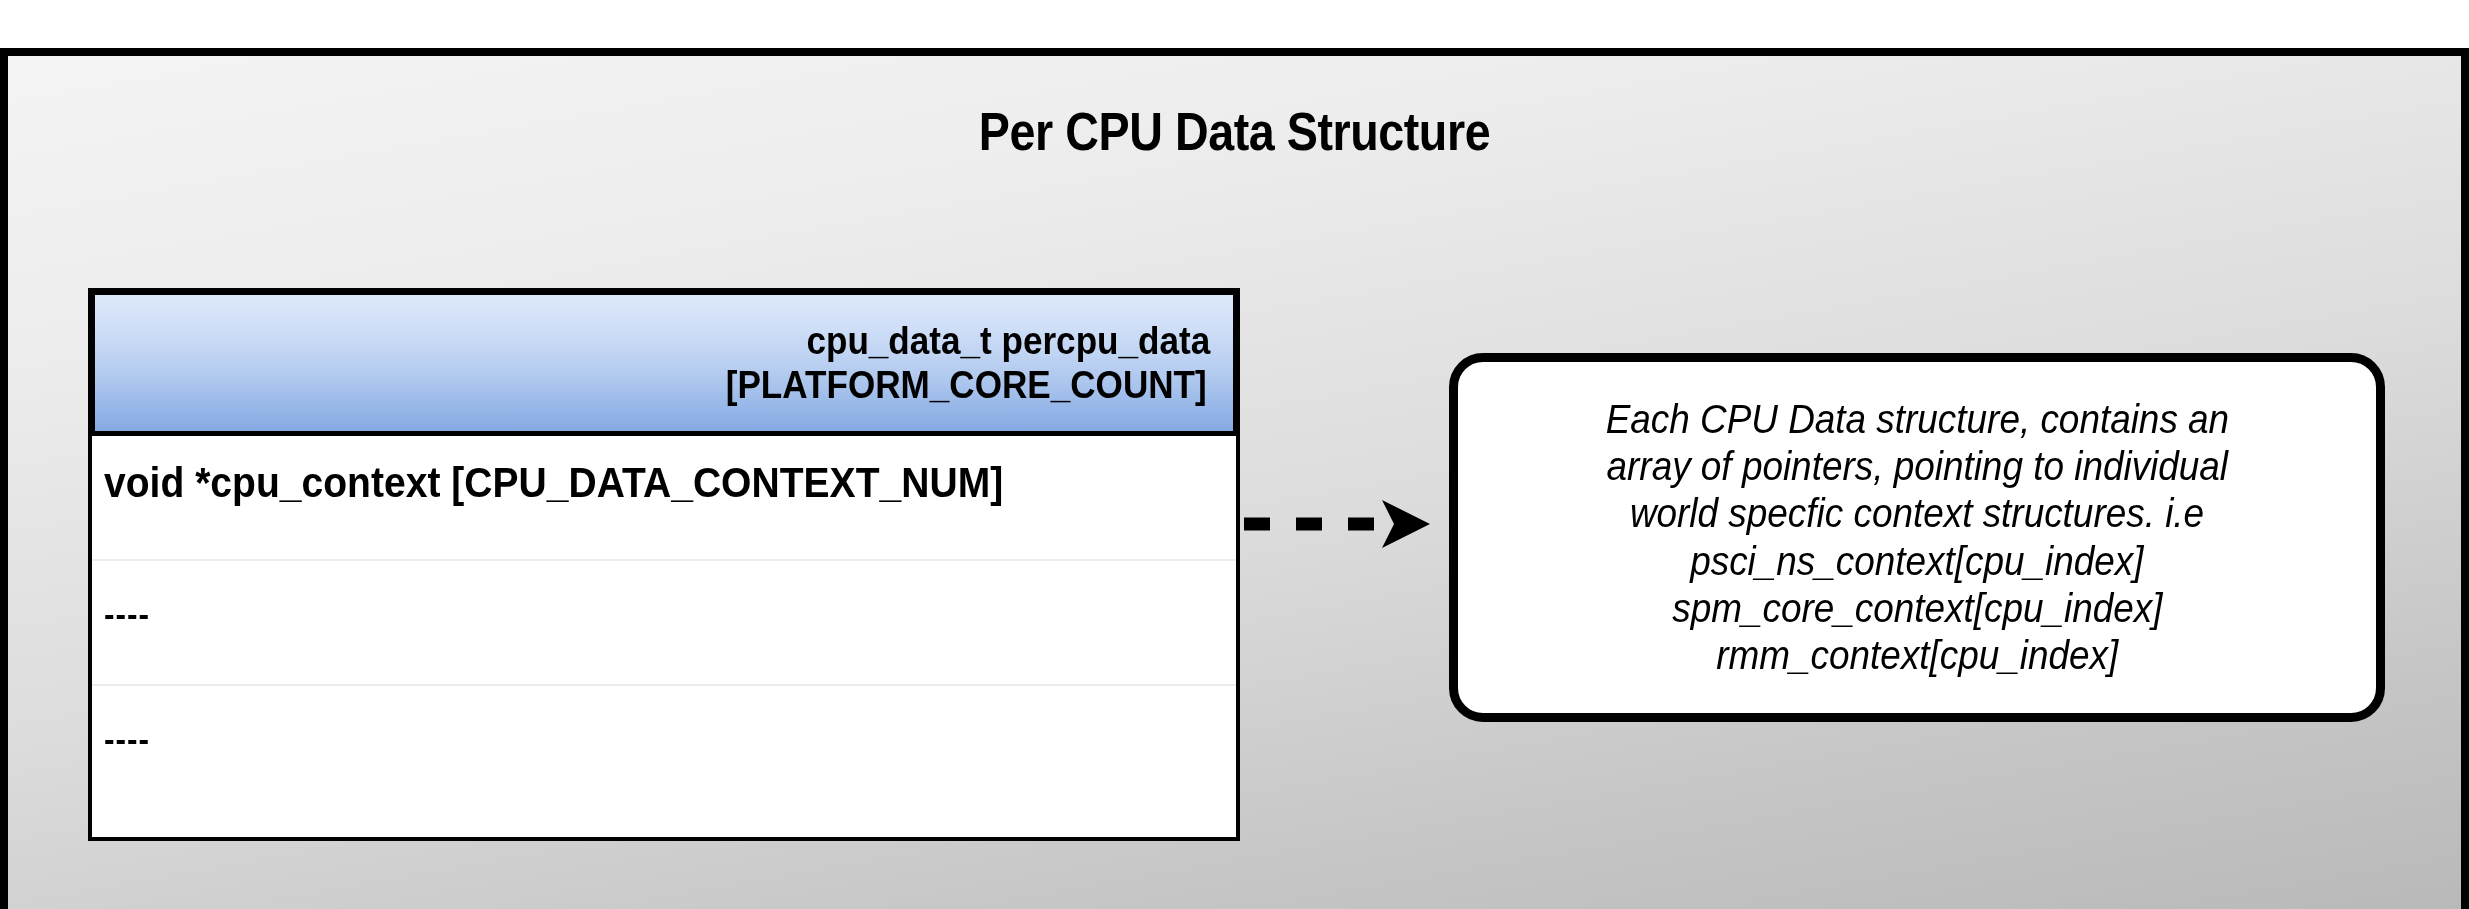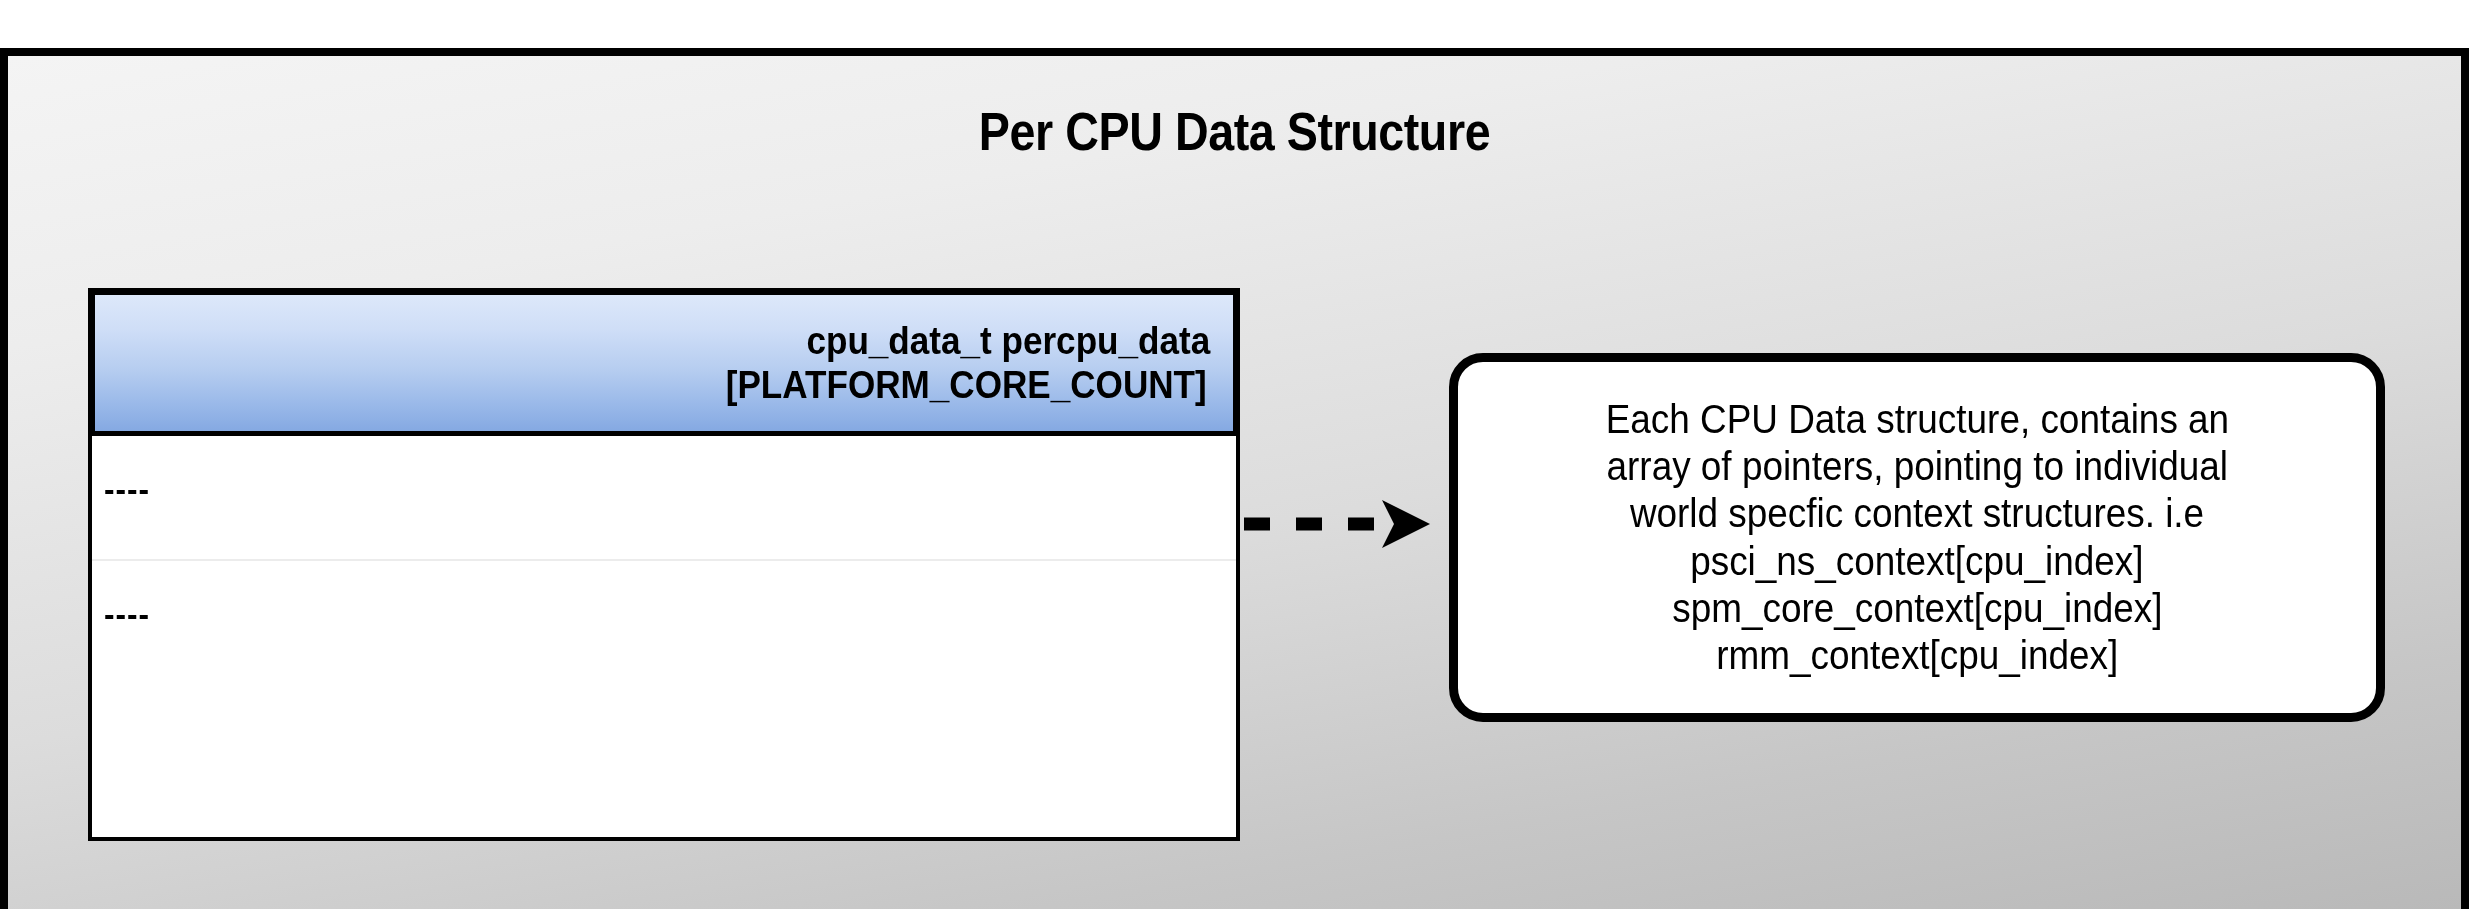--- a/index.html
+++ b/index.html
@@ -127,20 +127,21 @@
     height: 369px;
     box-sizing: border-box;
     border: 9px solid #000000;
     border-radius: 34px;
     background: #ffffff;
     display: flex;
     flex-direction: column;
     align-items: center;
     justify-content: center;
     padding: 0 16px;
+    font-style: italic;
   }
   .note-line {
     font-family: "Liberation Sans", sans-serif;
     font-weight: normal;
     font-size: 41px;
     line-height: 1.15;
     color: #000000;
     white-space: nowrap;
     text-align: center;
     transform: scaleX(0.90);
@@ -154,20 +155,23 @@
   <div id="diagram-title">Per CPU Data Structure</div>
 
   <div id="struct-table">
 
     <div id="struct-header">
       <div class="header-line">cpu_data_t percpu_data</div>
       <div class="header-line">[PLATFORM_CORE_COUNT]</div>
     </div>
 
     <div id="struct-body">
+      <div class="struct-row">
+        <div class="struct-row-label">void *cpu_context [CPU_DATA_CONTEXT_NUM]</div>
+      </div>
       <div class="struct-row">
         <div class="struct-row-label small">----</div>
       </div>
       <div class="struct-row">
         <div class="struct-row-label small">----</div>
       </div>
     </div>
 
   </div>
 

